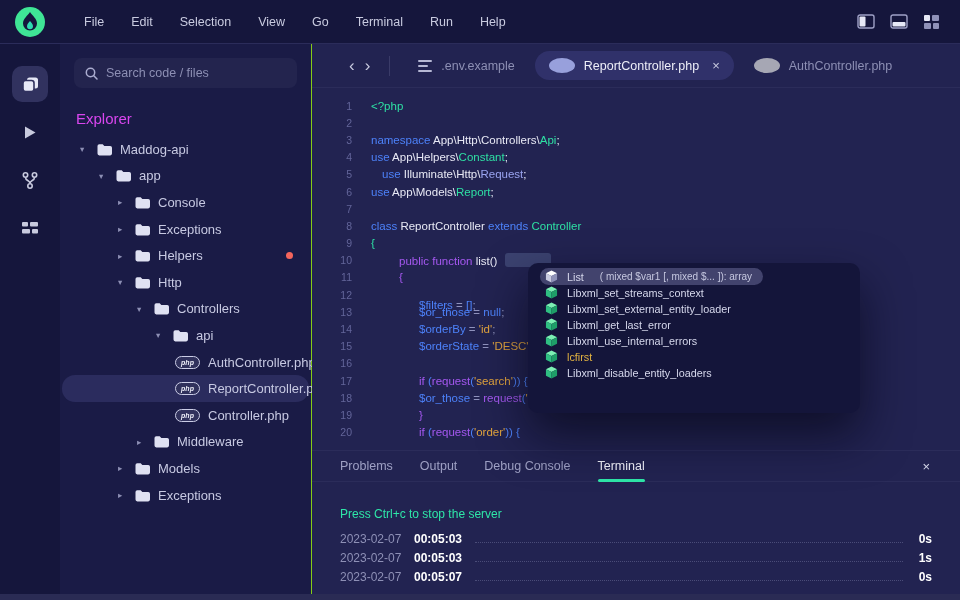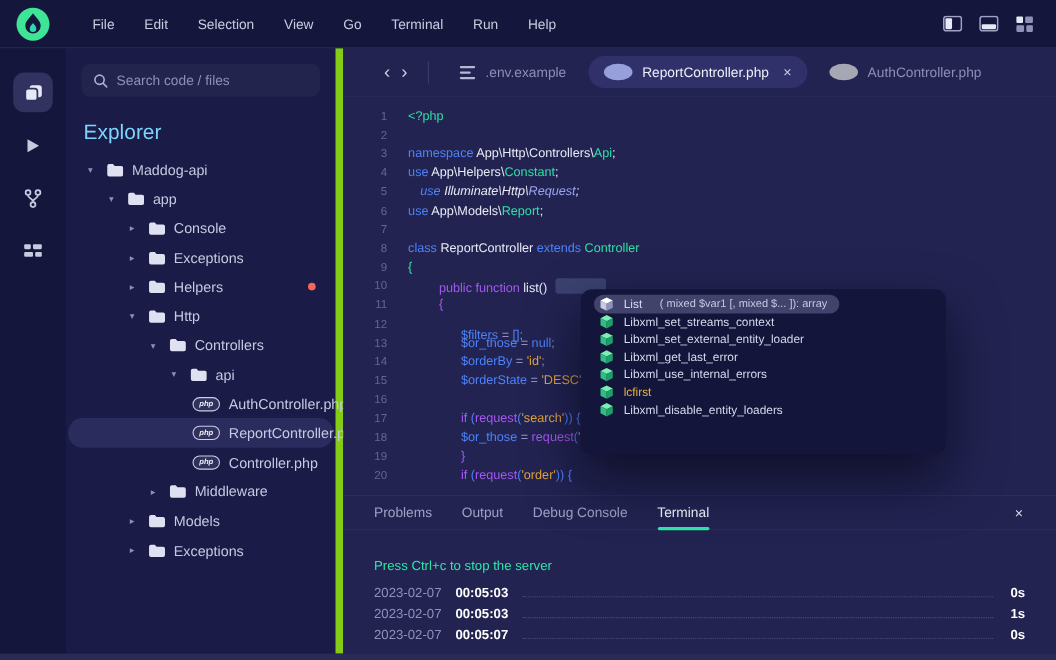--- a/index.html
+++ b/index.html
@@ -13,25 +13,25 @@
   .menu-item { font-size:12.5px; color:#C9CBE0; cursor:default; }
   .win-controls { margin-left:auto; margin-right:20px; display:flex; gap:15px; align-items:center; }
 
   
   .app { display:flex; height:550px; }
 
   .activitybar { width:60px; background:#15163C; display:flex; flex-direction:column; align-items:center; padding-top:22px; gap:12px; }
   .ab-item { width:36px; height:36px; display:flex; align-items:center; justify-content:center; border-radius:10px; }
   .ab-item.active { background:#31325F; }
 
-  .sidebar { width:252px; background:#1A1B46; border-right:7px solid #84cc16; padding-top:14px; display:flex; flex-direction:column; }
+  .sidebar { width:252px; background:#1A1B46; border-right:1px solid #84cc16; padding-top:14px; display:flex; flex-direction:column; }
   .searchbox { margin:0 14px; height:30px; background:#23244E; border-radius:8px; display:flex; align-items:center; padding:0 11px; gap:8px; flex-shrink:0; }
   .searchbox input { flex:1; background:transparent; border:none; outline:none; color:#C9CBE0; font-size:12.5px; font-family:"Liberation Sans",sans-serif; }
   .searchbox input::placeholder { color:#8D8FB4; }
-  .section-title { margin:22px 16px 9px; color:#7dd3fc; font-size:19px; }
+  .section-title { margin:22px 16px 9px; color:#d946ef; font-size:15px; }
   .tree { flex:1; }
   .tree-row { height:26.6px; display:flex; align-items:center; color:#C7C9E2; font-size:13px; margin:0 2px; border-radius:13px; cursor:default; }
   .tree-row.selected { background:#2B2C5E; }
   .caret { width:16px; font-size:8.5px; color:#8D8FB4; flex-shrink:0; }
   .tree-label { margin-left:8px; white-space:nowrap; }
   .mod-dot { width:7px; height:7px; border-radius:50%; background:#F4655C; margin-left:auto; margin-right:16px; }
   .php-badge { width:25px; height:13px; border:1.5px solid #CBCDE6; border-radius:7px; background:#30315C; color:#EDEEF8; font-size:7px; font-style:italic; font-weight:bold; display:flex; align-items:center; justify-content:center; flex-shrink:0; }
 
   
   .editor-col { flex:1; display:flex; flex-direction:column; position:relative; background:#222351; }
@@ -319,21 +319,21 @@
         <div class="code-row">
           <span class="lnum">3</span>
           <span class="ltext" style="padding-left: 0px;"><span class="c-blue">namespace </span><span class="c-white">App\Http\Controllers\</span><span class="c-teal">Api</span><span class="c-white">;</span></span>
         </div>
         <div class="code-row">
           <span class="lnum">4</span>
           <span class="ltext" style="padding-left: 0px;"><span class="c-blue">use </span><span class="c-white">App\Helpers\</span><span class="c-teal">Constant</span><span class="c-white">;</span></span>
         </div>
         <div class="code-row">
           <span class="lnum">5</span>
-          <span class="ltext" style="padding-left: 11px; font-style: italic;"><span class="c-blue">use </span><span class="c-white">Illuminate\Http\</span><span class="c-lavender">Request</span><span class="c-white">;</span></span>
+          <span class="ltext" style="padding-left: 11px;"><span class="c-blue">use </span><span class="c-white">Illuminate\Http\</span><span class="c-lavender">Request</span><span class="c-white">;</span></span>
         </div>
         <div class="code-row">
           <span class="lnum">6</span>
           <span class="ltext" style="padding-left: 0px;"><span class="c-blue">use </span><span class="c-white">App\Models\</span><span class="c-teal">Report</span><span class="c-white">;</span></span>
         </div>
         <div class="code-row">
           <span class="lnum">7</span>
           <span class="ltext" style="padding-left: 0px;"></span>
         </div>
         <div class="code-row">

